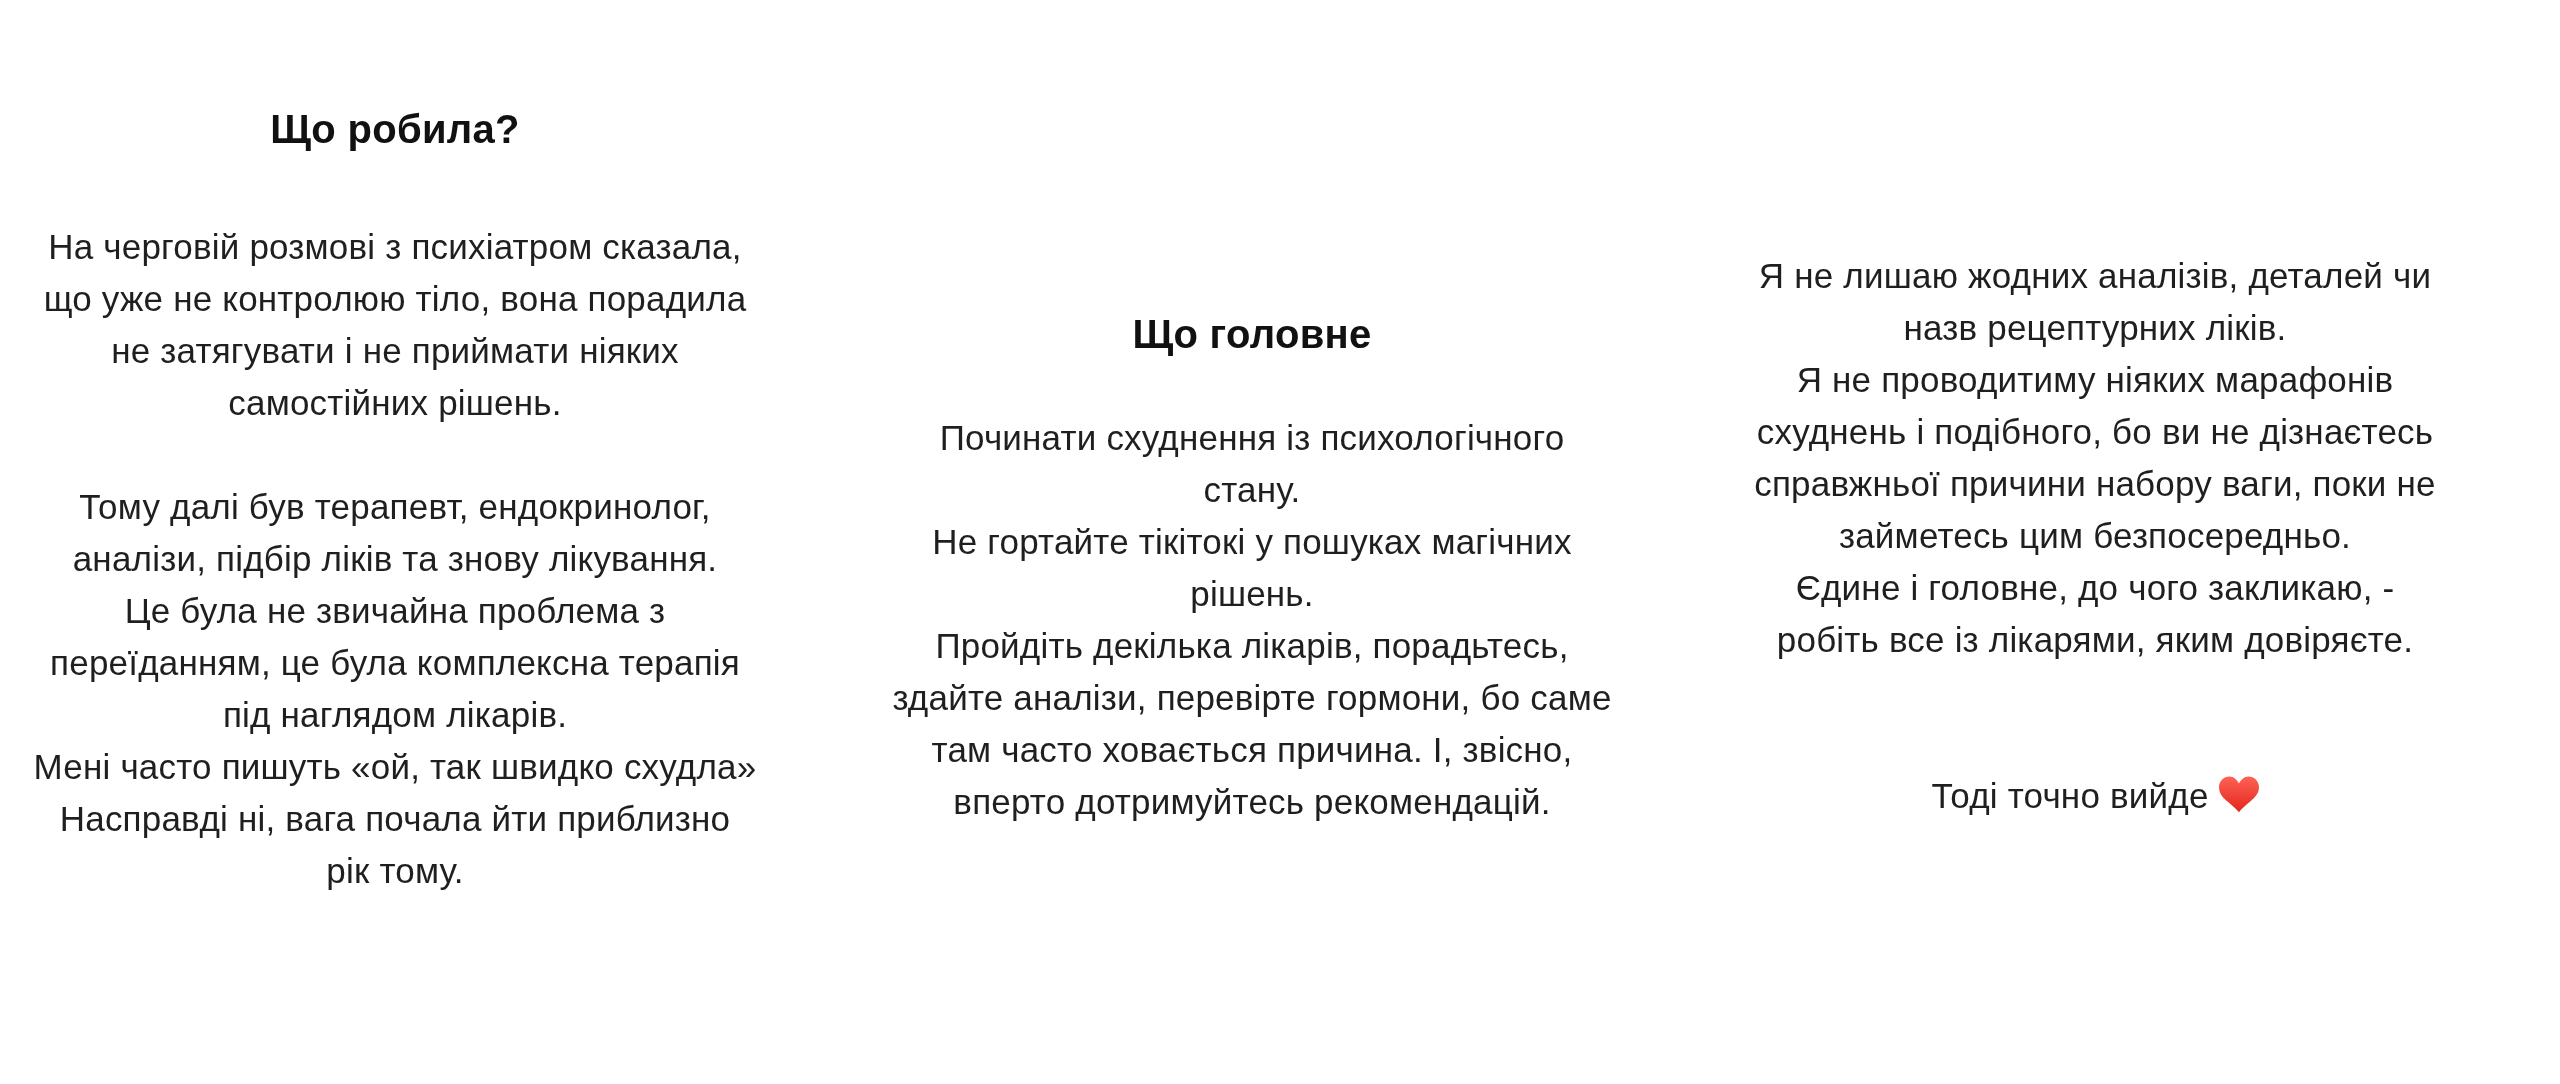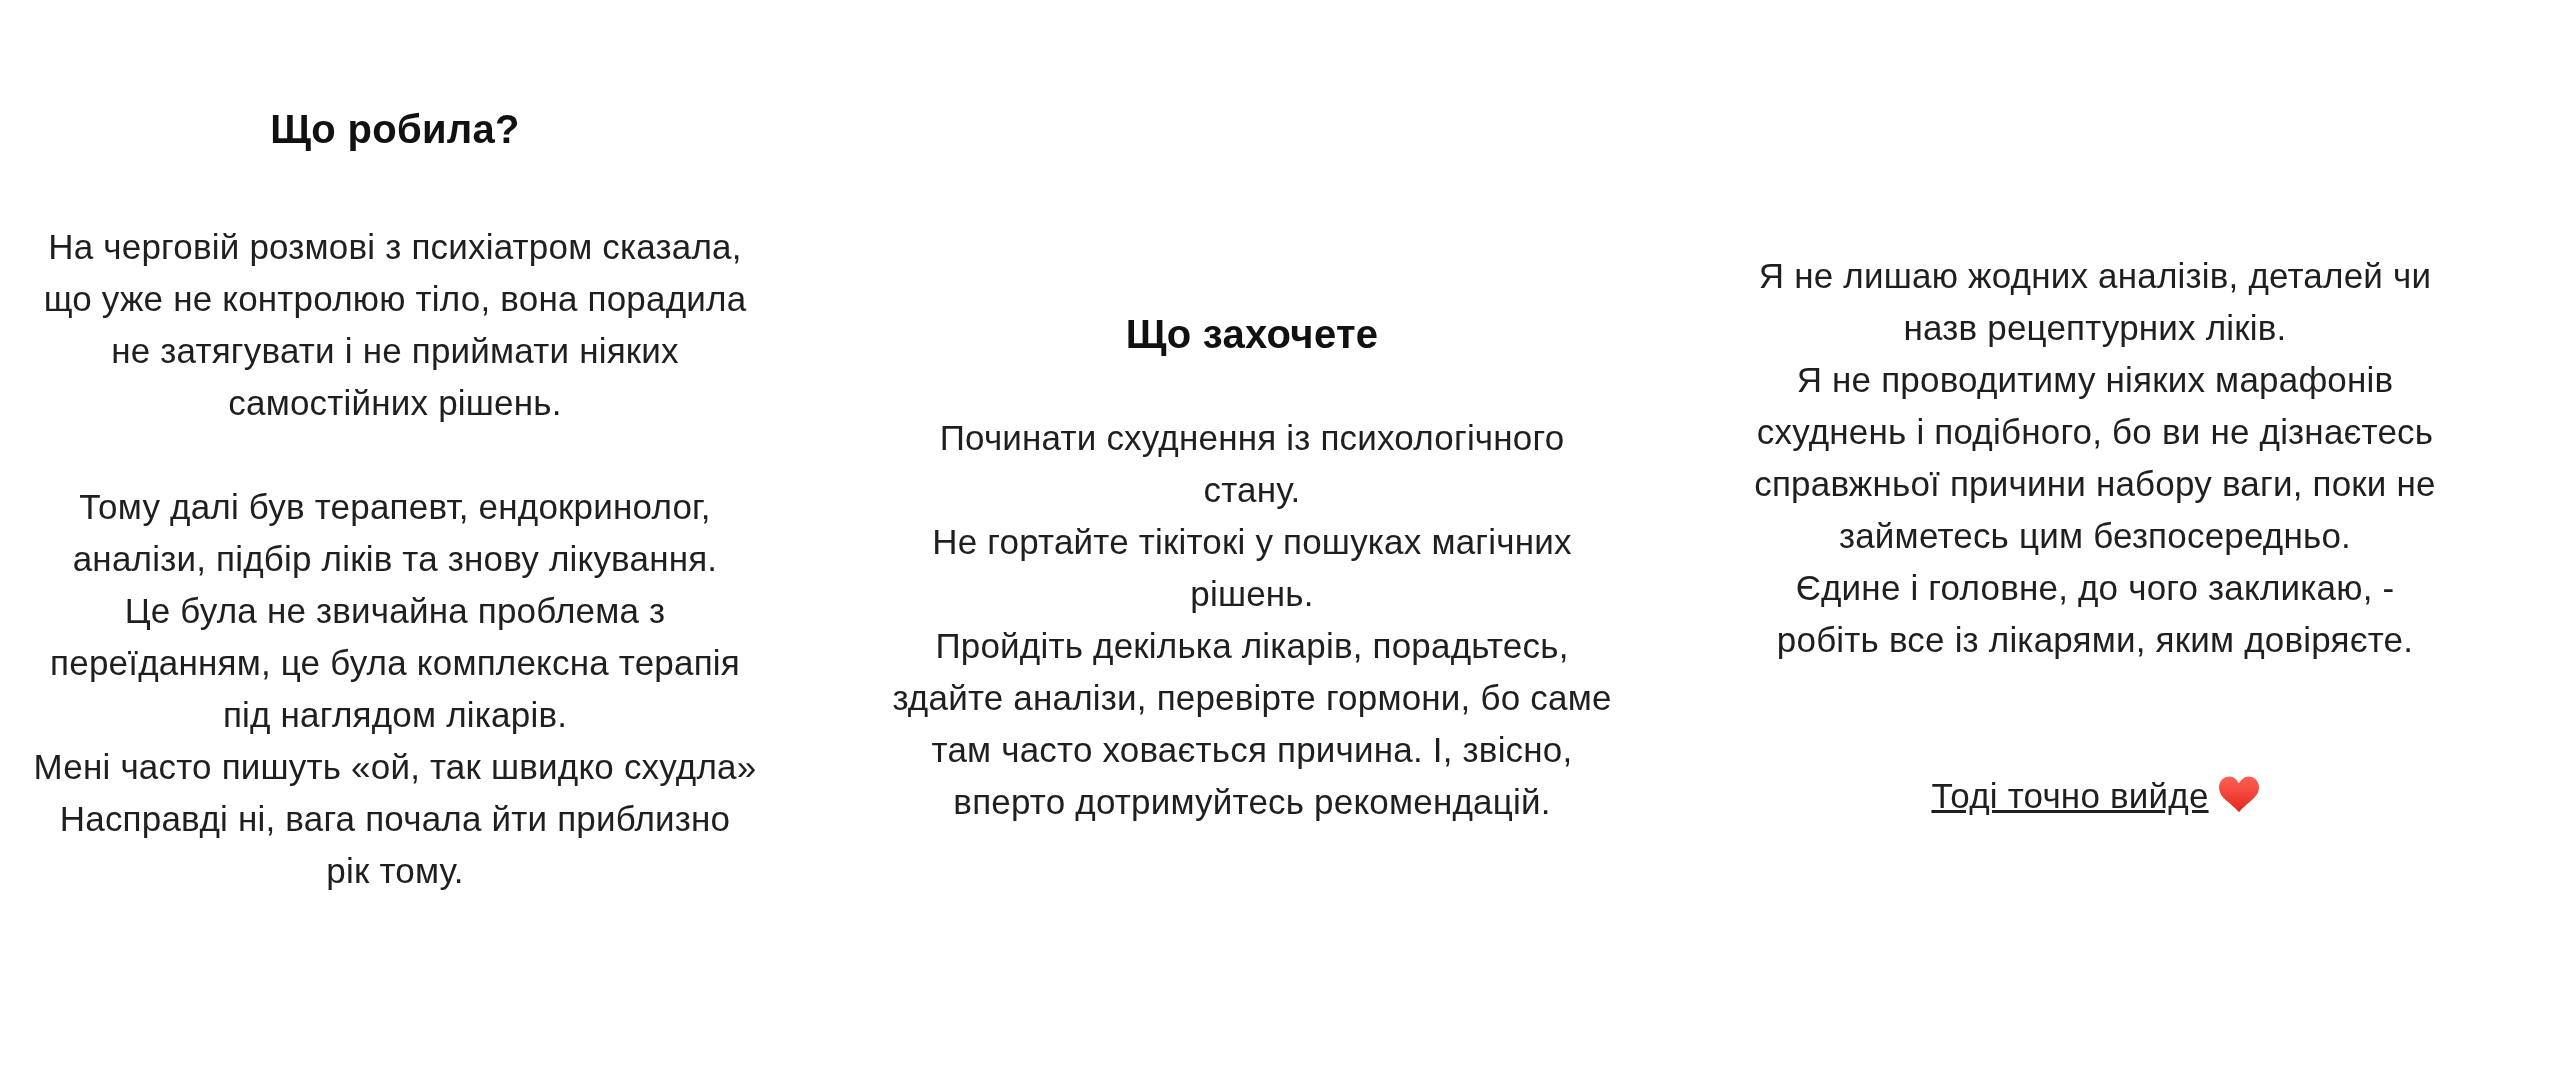--- a/index.html
+++ b/index.html
@@ -37,21 +37,21 @@
     white-space: pre-line;
   }
   .col-1 { left: -55px; top: 103px; width: 900px; }
   .col-1 .col-title { margin-bottom: 66px; }
   .col-1 .para + .para { margin-top: 52px; }
 
   .col-2 { left: 802px; top: 308px; width: 900px; }
   .col-2 .col-title { margin-bottom: 52px; }
 
   .col-3 { left: 1635px; top: 250px; width: 920px; }
-  .col-3 .para + .para { margin-top: 52px; text-decoration: underline; }
+  .col-3 .para + .para { margin-top: 52px; }
 
   .heart-icon {
     display: inline-block;
     width: 40px;
     height: 37px;
     vertical-align: -5px;
     margin-left: 10px;
   }
   .heart-icon svg { display: block; width: 100%; height: 100%; }
 </style>
@@ -70,21 +70,21 @@
 аналізи, підбір ліків та знову лікування.
 Це була не звичайна проблема з
 переїданням, це була комплексна терапія
 під наглядом лікарів.
 Мені часто пишуть «ой, так швидко схудла»
 Насправді ні, вага почала йти приблизно
 рік тому.</p>
   </section>
 
   <section class="col col-2">
-    <h2 class="col-title">Що захочете</h2>
+    <h2 class="col-title">Що головне</h2>
     <p class="para">Починати схуднення із психологічного
 стану.
 Не гортайте тікітокі у пошуках магічних
 рішень.
 Пройдіть декілька лікарів, порадьтесь,
 здайте аналізи, перевірте гормони, бо саме
 там часто ховається причина. І, звісно,
 вперто дотримуйтесь рекомендацій.</p>
   </section>
 

